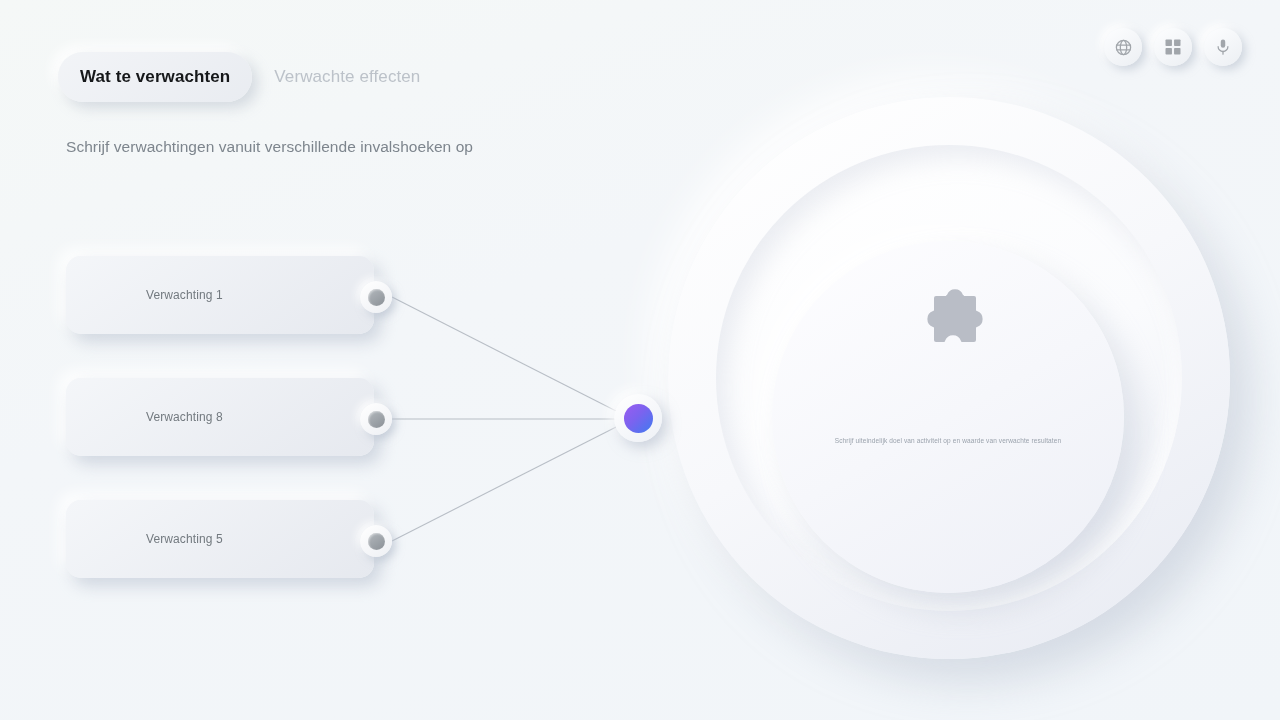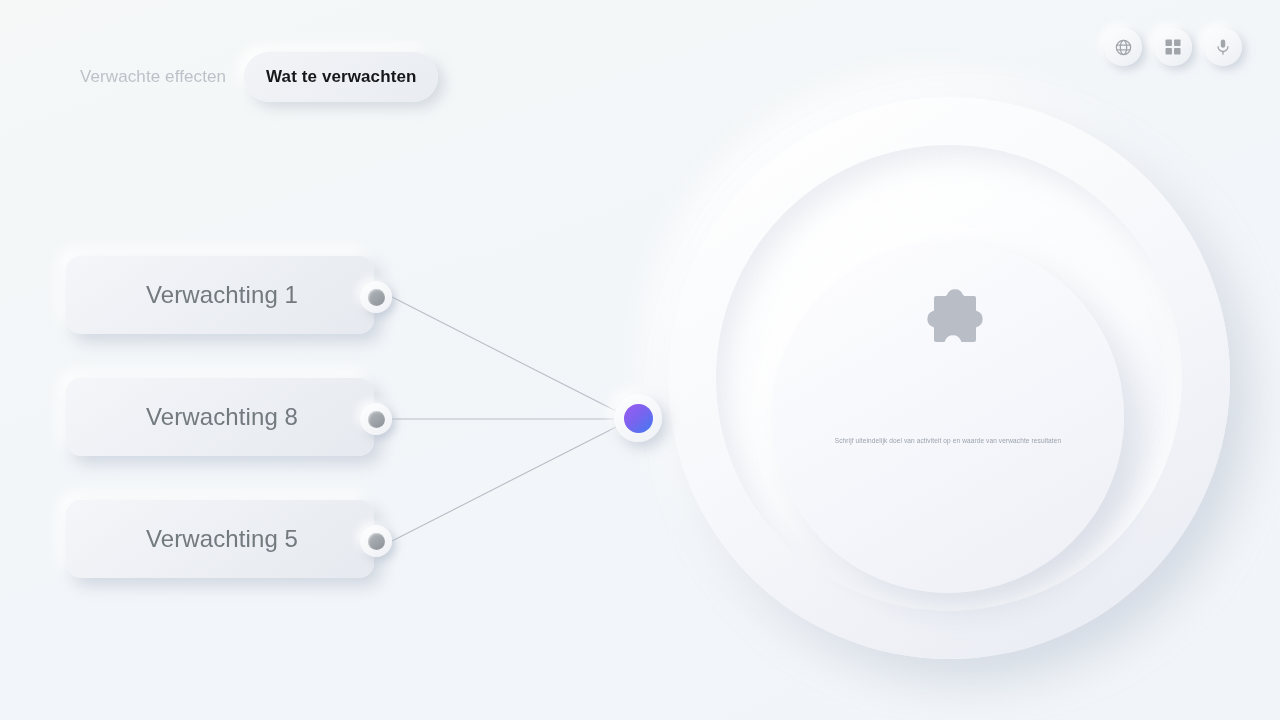--- a/index.html
+++ b/index.html
@@ -165,21 +165,21 @@
     background: linear-gradient(145deg, #f4f6f9, #e6e9ef);
     box-shadow: 7px 8px 16px rgba(172,182,198,0.48),
                -7px -7px 15px rgba(255,255,255,0.95);
     display: flex;
     align-items: center;
     z-index: 20;
     cursor: pointer;
   }
   .card-label {
     margin-left: 80px;
-    font-size: 24px;
+    font-size: 12px;
     color: #72797f;
     letter-spacing: .1px;
     white-space: nowrap;
   }
   .card.c1 { top: 256px; }
   .card.c2 { top: 378px; }
   .card.c3 { top: 500px; }
 
   .node {
     position: absolute;
@@ -267,24 +267,25 @@
     <span class="card-label">Verwachting 5</span>
   </div>
 
   <div class="node n1"></div>
   <div class="node n2"></div>
   <div class="node n3"></div>
 
   <div class="hub"></div>
 
   <div class="tabs">
+    <div class="tab active">Wat te verwachten</div>
     <div class="tab inactive">Verwachte effecten</div>
-    <div class="tab active">Wat te verwachten</div>
-  </div>
-
+  </div>
+
+  <div class="subtitle">Schrijf verwachtingen vanuit verschillende invalshoeken op</div>
 
   <div class="toolbar">
     <div class="tool-btn">
       <span>
         <svg width="19" height="19" viewBox="0 0 24 24" fill="none" stroke="#6f757c" stroke-width="1.6">
           <circle cx="12" cy="12" r="9"></circle>
           <ellipse cx="12" cy="12" rx="4" ry="9"></ellipse>
           <line x1="3" y1="9" x2="21" y2="9"></line>
           <line x1="3" y1="15" x2="21" y2="15"></line>
         </svg>

